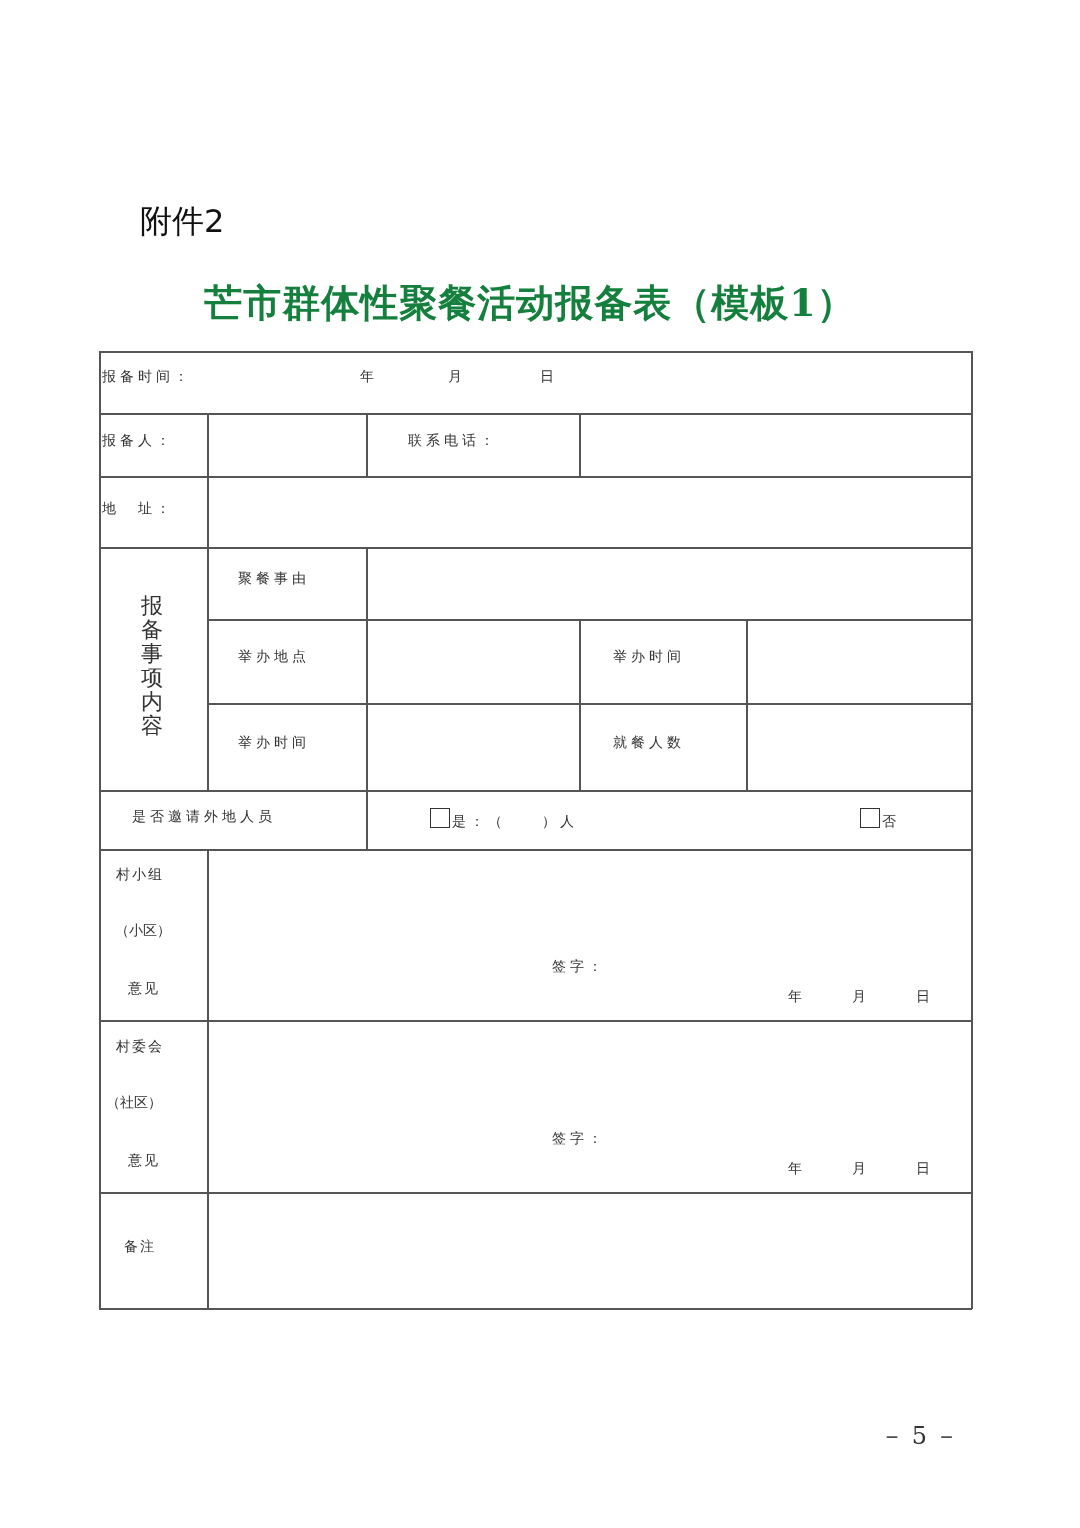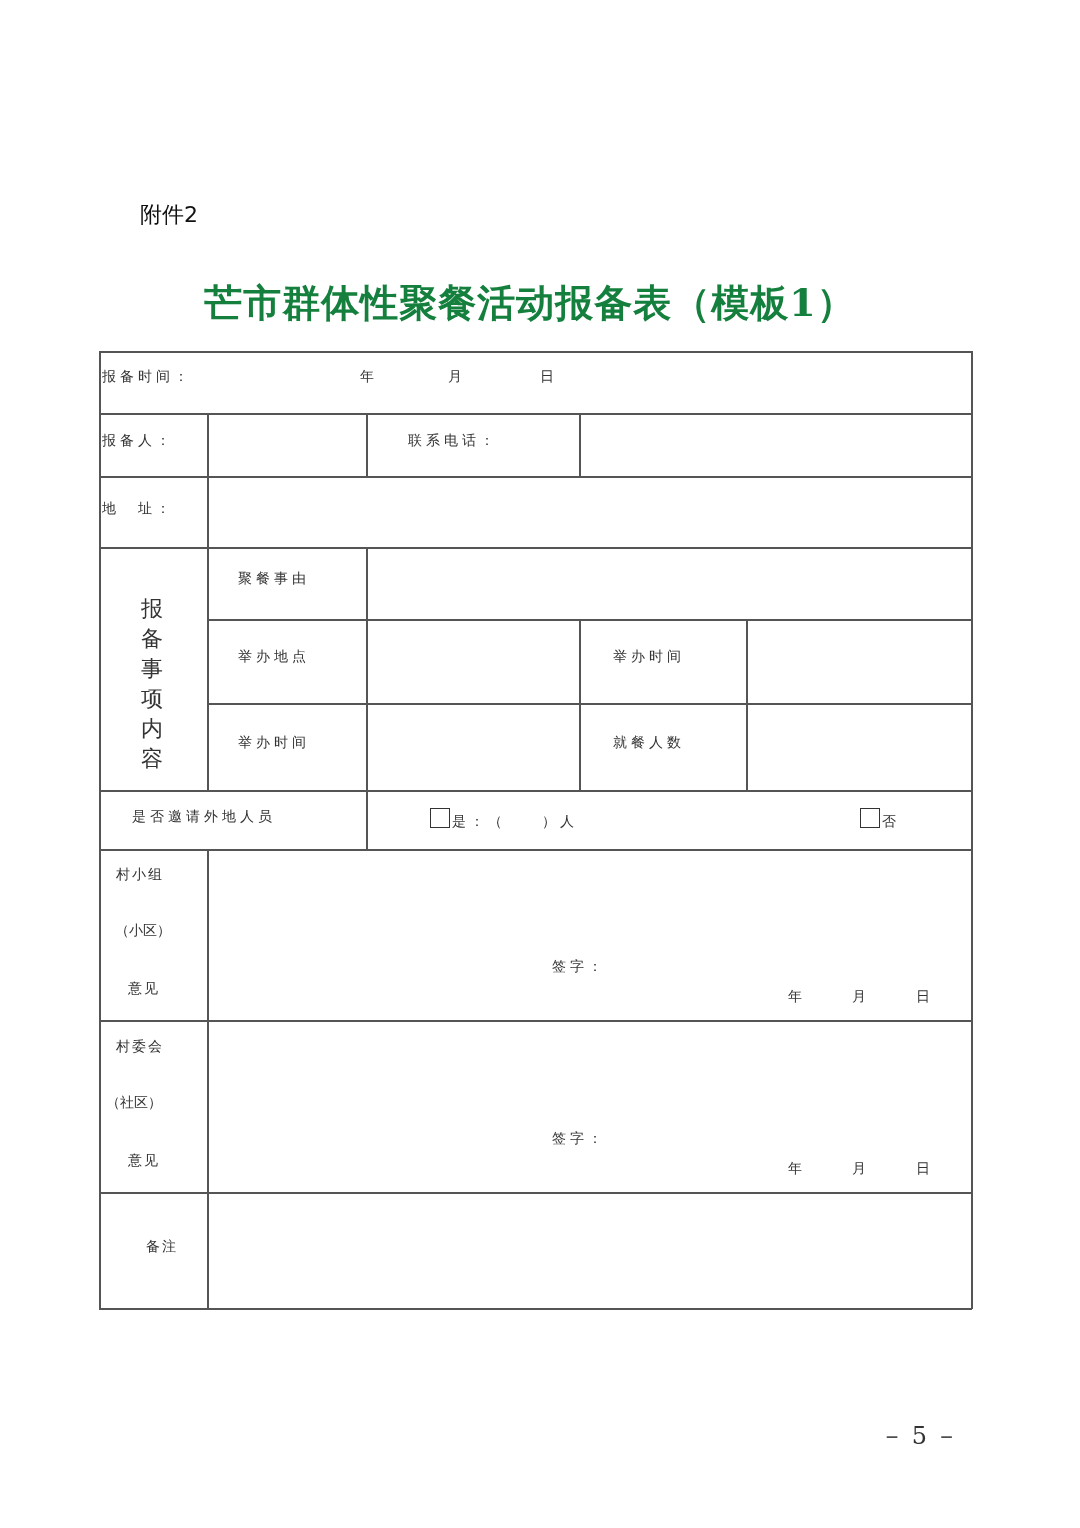--- a/index.html
+++ b/index.html
@@ -1,23 +1,23 @@
 <!DOCTYPE html>
 <html><head>
 <meta charset="utf-8">
 <style>
   html,body{margin:0;padding:0;background:#fff;}
   body{width:1080px;height:1528px;position:relative;overflow:hidden;font-family:"DejaVu Serif","Liberation Serif",serif;color:#222;}
-  .attach{position:absolute;left:140px;top:200px;font-family:"DejaVu Sans","Liberation Sans",sans-serif;font-size:22px;color:#111;}
+  .attach{position:absolute;left:140px;top:200px;font-family:"DejaVu Sans","Liberation Sans",sans-serif;font-size:32px;color:#111;}
   .title{position:absolute;left:0;width:1060px;top:278px;text-align:center;font-size:38px;font-weight:bold;color:#15803d;letter-spacing:1px;font-family:"DejaVu Serif","Liberation Serif",serif;}
   .cell{position:absolute;box-sizing:border-box;}
   .line-h{position:absolute;height:1.5px;background:#555;}
   .line-v{position:absolute;width:1.5px;background:#555;}
   .t{position:absolute;font-size:14px;color:#333;white-space:pre;letter-spacing:4px;}
-  .vert{position:absolute;font-size:22px;color:#333;width:24px;line-height:30px;text-align:center;}
+  .vert{position:absolute;font-size:22px;color:#333;width:24px;line-height:24px;text-align:center;}
   .box{display:inline-block;width:18px;height:18px;border:1.5px solid #333;vertical-align:-2px;margin-right:2px;}
   .pagenum{position:absolute;left:880px;top:1420px;font-size:24px;color:#333;white-space:pre;}
 </style>
 </head>
 <body>
 
 <div class="attach">附件2</div>
 <div class="title">芒市群体性聚餐活动报备表（模板1）</div>
 
 <div>
@@ -85,17 +85,17 @@
 
   <span class="t" style="left:116px;top:1038px;letter-spacing:2px;">村委会</span>
   <span class="t" style="left:106px;top:1094px;letter-spacing:0px;">（社区）</span>
   <span class="t" style="left:128px;top:1152px;letter-spacing:2px;">意见</span>
   <div class="cell" style="left:209px;top:1022px;width:761px;height:169px;"></div>
   <span class="t" style="left:552px;top:1130px;">签字：</span>
   <span class="t" style="left:788px;top:1160px;">年</span>
   <span class="t" style="left:852px;top:1160px;">月</span>
   <span class="t" style="left:916px;top:1160px;">日</span>
 
-  <span class="t" style="left:146px;top:1238px;letter-spacing:2px;text-align:center;">备注</span>
+  <span class="t" style="left:124px;top:1238px;letter-spacing:2px;text-align:center;">备注</span>
   <div class="cell" style="left:209px;top:1194px;width:761px;height:113px;"></div>
 </div>
 
 <div class="pagenum">－ 5 －</div>
 
 </body></html>

